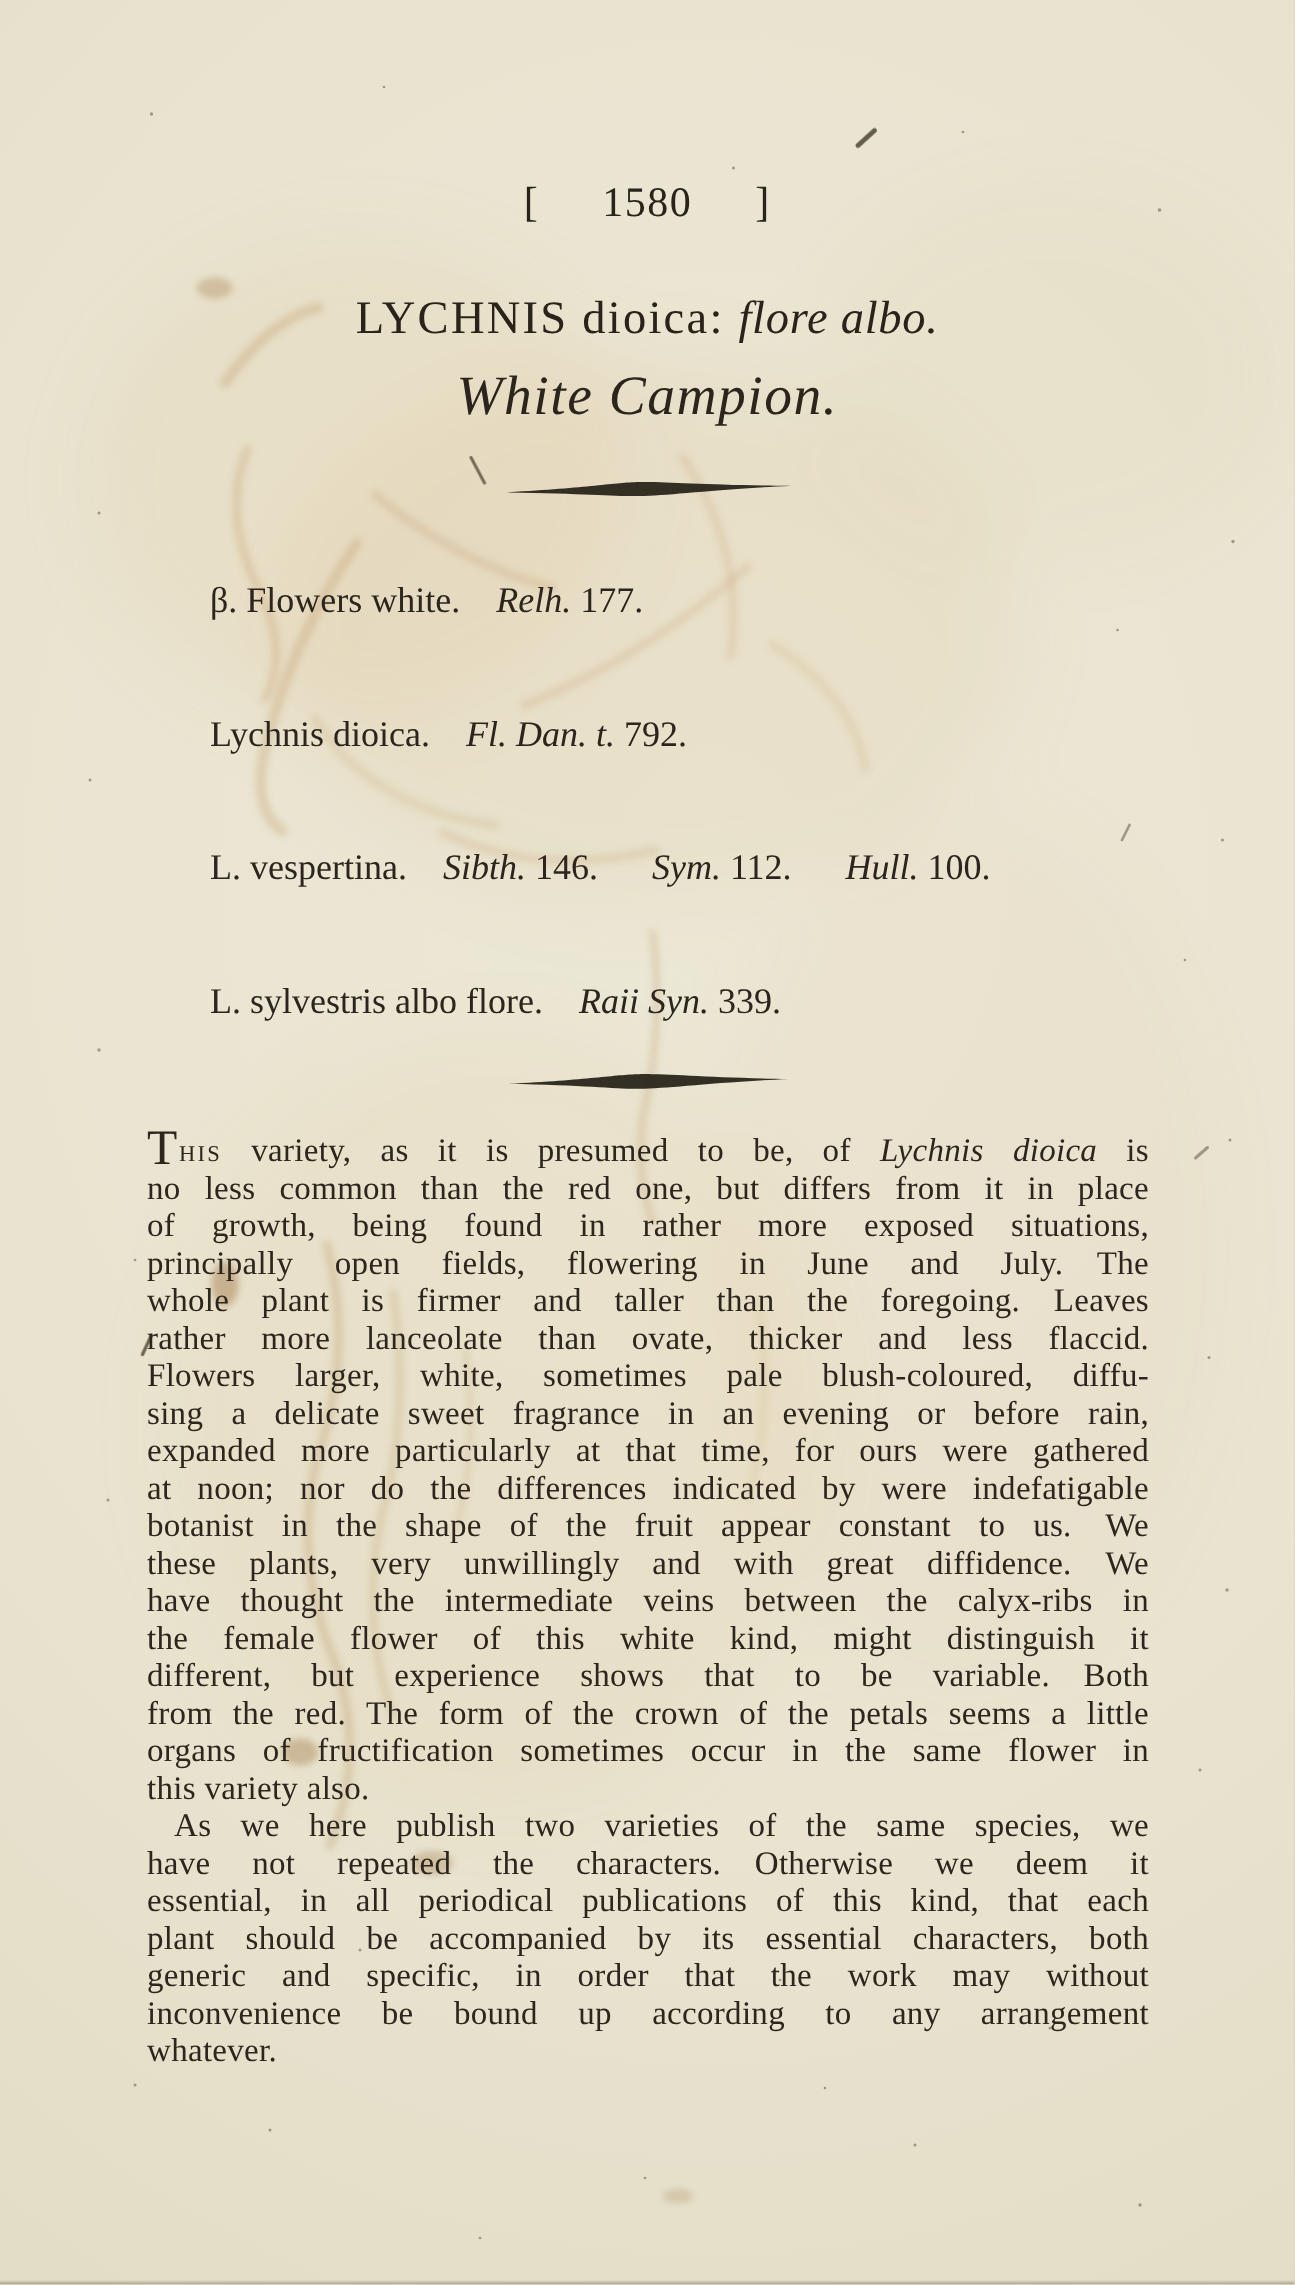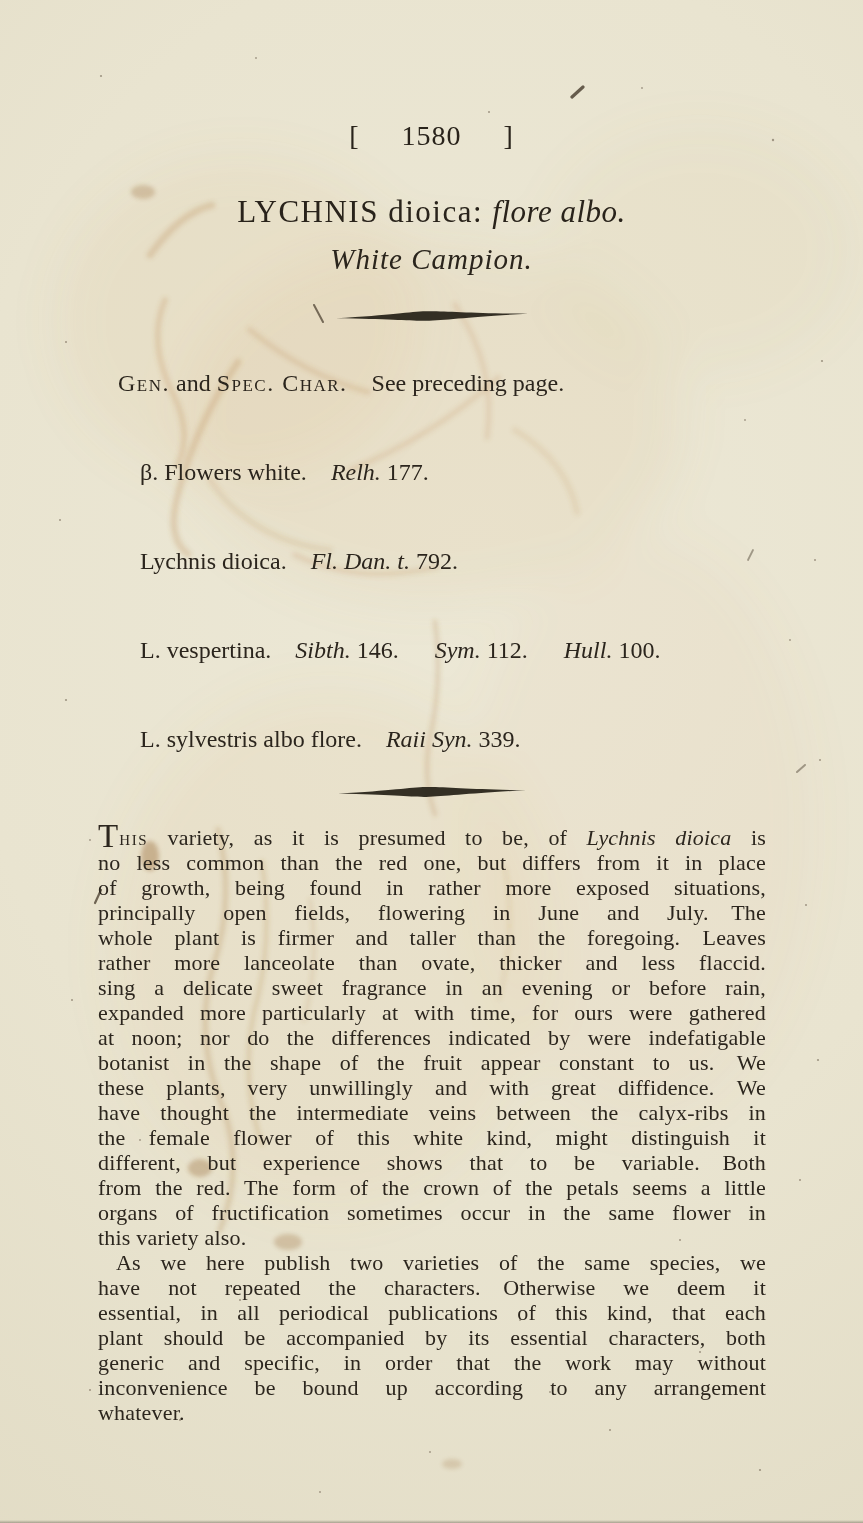--- a/index.html
+++ b/index.html
@@ -11,21 +11,21 @@
   }
   .page::after{content:'';position:absolute;left:0;right:0;bottom:0;height:3px;
     background:linear-gradient(to bottom,rgba(0,0,0,0),rgba(70,62,50,.38));}
   .stains{position:absolute;left:0;top:0;width:863px;height:1523px;pointer-events:none;}
   .content{position:relative;z-index:2;}
   .pagenum{padding-top:120px;display:flex;justify-content:center;gap:42px;
     font-size:28px;color:#29231b;letter-spacing:1px;}
   .title{margin:42px 0 0;text-align:center;font-size:31px;font-weight:normal;
     letter-spacing:1.5px;color:#29231b;}
   .title i{letter-spacing:.5px;font-family:Liberation Serif, serif;}
-  .subtitle{margin:13px 0 0;text-align:center;font-size:29px;font-weight:normal;
+  .subtitle{margin:13px 0 0;text-align:center;font-size:37px;font-weight:normal;
     font-style:italic;letter-spacing:1px;color:#2b251d;}
   .rule{display:flex;justify-content:center;}
   .rule1{margin-top:33px;}
   .rule2{margin-top:25px;}
   .rule svg{display:block;}
   .synonymy{margin:40px 0 0 118px;font-size:24px;color:#2b251d;}
   .synline{line-height:41px;white-space:nowrap;}
   .ind1{margin-left:22px;margin-top:48px;}
   .sc{font-variant:small-caps;letter-spacing:1.5px;}
   .bodytext{margin:26px 12px 0 98px;width:668px;font-size:22px;line-height:25px;
@@ -140,42 +140,42 @@
 
     <h2 class="subtitle">White Campion.</h2>
 
     <div class="rule rule1">
       <svg width="196" height="14" viewBox="0 0 196 14" style="transform:rotate(-1.1deg)">
         <path d="M2,7.4 C58,5.6 76,2.2 92,2.2 C112,2.2 138,5.4 194,6.6 C138,8.2 112,11.6 92,11.6 C76,11.6 58,9.2 2,7.4 Z" fill="#241f16" opacity="0.92"></path>
       </svg>
     </div>
 
     <section class="synonymy" id="synonymy">
-        <div class="synline"><span class="sc">Gen.</span> and <span class="sc">Spec. Char.</span>  See preceding page.</div>
         <div class="synline ind1">β. Flowers white.  <i>Relh.</i> 177.</div>
         <div class="synline ind1">Lychnis dioica.  <i>Fl. Dan. t.</i> 792.</div>
         <div class="synline ind1">L. vespertina.  <i>Sibth.</i> 146.  <i>Sym.</i> 112.  <i>Hull.</i> 100.</div>
         <div class="synline ind1">L. sylvestris albo flore.  <i>Raii Syn.</i> 339.</div>
       </section>
 
     <div class="rule rule2">
       <svg width="192" height="14" viewBox="0 0 192 14" style="transform:rotate(-0.8deg)">
         <path d="M2,7.2 C56,5.4 74,2 90,2 C110,2 136,5.2 190,6.6 C136,8.4 110,11.8 90,11.8 C74,11.8 56,9 2,7.2 Z" fill="#241f16" opacity="0.92"></path>
       </svg>
     </div>
 
     <section class="bodytext" id="bodytext">
         <div class="bline"><span class="initial">T</span><span class="sc">his</span> variety, as it is presumed to be, of <i>Lychnis dioica</i> is</div>
         <div class="bline">no less common than the red one, but differs from it in place</div>
         <div class="bline">of growth, being found in rather more exposed situations,</div>
         <div class="bline">principally open fields, flowering in June and July.  The</div>
         <div class="bline">whole plant is firmer and taller than the foregoing.  Leaves</div>
         <div class="bline">rather more lanceolate than ovate, thicker and less flaccid.</div>
+        <div class="bline">Flowers larger, white, sometimes pale blush-coloured, diffu-</div>
         <div class="bline">sing a delicate sweet fragrance in an evening or before rain,</div>
-        <div class="bline">expanded more particularly at with time, for ours were gathered</div>
+        <div class="bline">expanded more particularly at that time, for ours were gathered</div>
         <div class="bline">at noon; nor do the differences indicated by were indefatigable</div>
         <div class="bline">botanist in the shape of the fruit appear constant to us.  We</div>
         <div class="bline">these plants, very unwillingly and with great diffidence.  We</div>
         <div class="bline">have thought the intermediate veins between the calyx-ribs in</div>
         <div class="bline">the female flower of this white kind, might distinguish it</div>
         <div class="bline">different, but experience shows that to be variable.  Both</div>
         <div class="bline">from the red. The form of the crown of the petals seems a little</div>
         <div class="bline">organs of fructification sometimes occur in the same flower in</div>
         <div class="bline plast">this variety also.</div>
         <div class="bline pindent">As we here publish two varieties of the same species, we</div>

